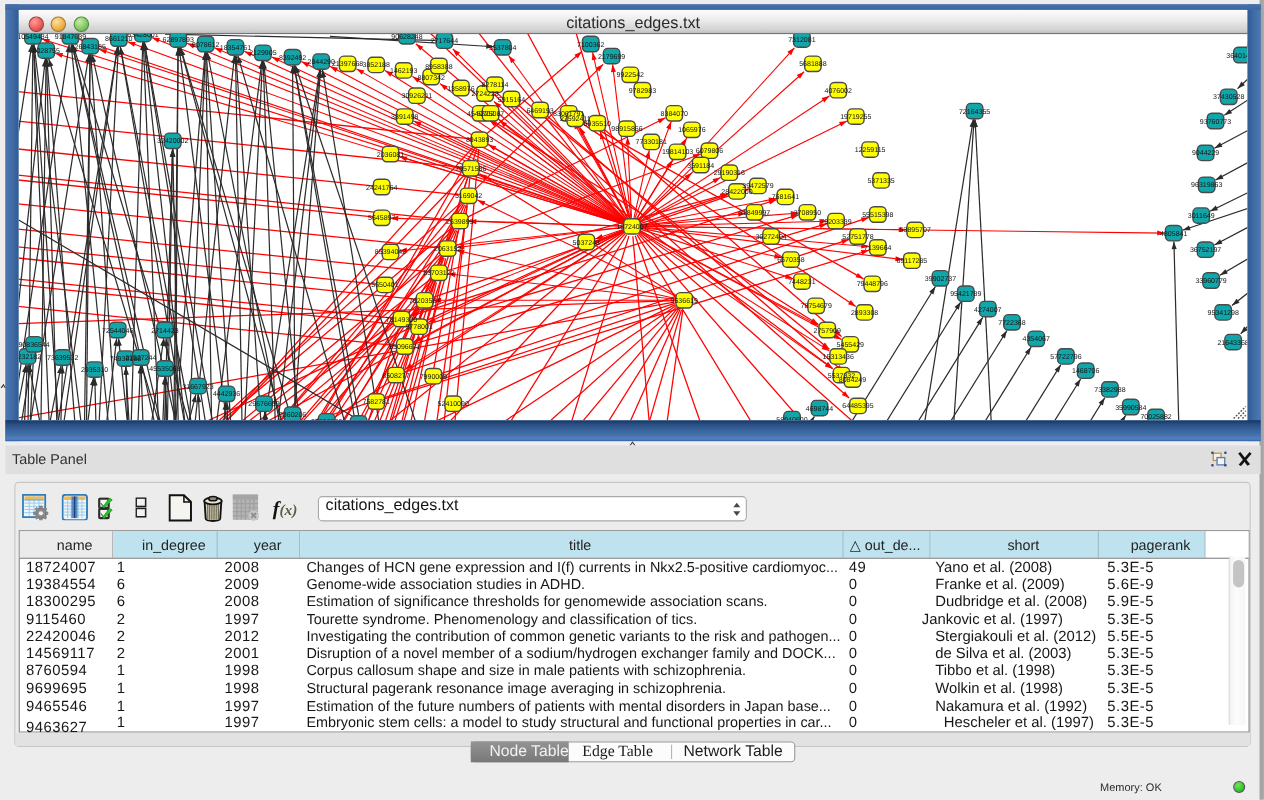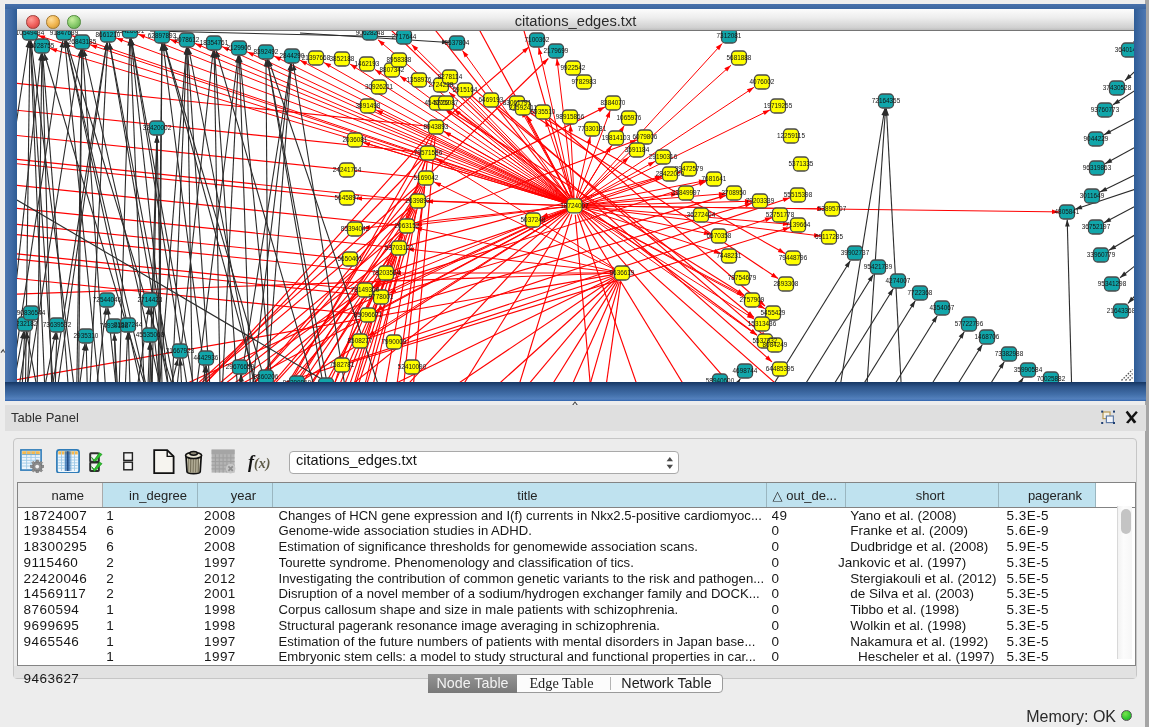--- a/index.html
+++ b/index.html
@@ -44,26 +44,26 @@
 .hblue{background:#bfe2ef;}
 .hgray{background:#ebebeb;border-right:1px solid #aaa;}
 #hline{left:18px;top:507px;width:1117px;height:1px;background:#838383;}
 .cell{font-size:13.5px;color:#171717;height:16px;line-height:16px;white-space:nowrap;overflow:hidden;}
 .num{letter-spacing:0.45px;}
 .ttl{font-size:13.1px;}
 
 #tabs{left:428px;top:674px;width:295px;height:19px;border:1px solid #9a9a9a;
  border-radius:4px;box-sizing:border-box;background:#fcfcfc;overflow:hidden;}
 .tab{top:674px;height:19px;line-height:19px;text-align:center;font-size:14.3px;color:#1c1c1c;}
-#tab1{left:428px;width:89px;background:linear-gradient(to bottom,#949494,#787878);color:#f2f2f2;}
+#tab1{left:428px;width:89px;background:linear-gradient(to bottom,#949494,#787878);color:#f2f2f2;text-align:right;}
 #tab2{left:515px;width:93px;font-family:Liberation Serif, serif;}
 #tab3{left:610px;width:113px;}
 #tabsep{left:610px;top:677px;width:1px;height:13px;background:#b4b4b4;}
-#mem{left:1000px;top:709px;width:116px;height:16px;line-height:16px;text-align:right;
- font-size:16px;color:#2a2a2a;}
+#mem{left:1000px;top:709px;width:116px;height:16px;line-height:16px;text-align:left;
+ font-size:10px;color:#2a2a2a;}
 #memdot{left:1121px;top:710px;width:11px;height:11px;border-radius:50%;
  background:radial-gradient(circle at 38% 32%,#7ae24f 0%,#2fc72f 60%,#25a825 100%);
  border:1px solid #555;box-sizing:border-box;}
 </style></head>
 <body>
 <div class="abs" id="rightedge"></div>
 <div class="abs" style="left:4px;top:4px;width:1px;height:397px;background:#f3f2ed"></div>
 <div class="abs" id="frame"></div>
 <div class="abs" id="fleft"></div>
 <div class="abs" id="fright"></div>
@@ -1034,21 +1034,21 @@
 <div class="abs cell num" style="left:771.6px;top:617.8px;width:75px">0</div>
 <div class="abs cell" style="left:850.2px;top:617.8px;width:150px">Wolkin et al. (1998)</div>
 <div class="abs cell num" style="left:1006.6px;top:617.8px;width:88px">5.3E-5</div>
 <div class="abs cell num" style="left:23.6px;top:633.5px;width:80px">9465546</div>
 <div class="abs cell num" style="left:106.2px;top:633.5px;width:92px">1</div>
 <div class="abs cell num" style="left:204.0px;top:633.5px;width:70px">1997</div>
 <div class="abs cell ttl" style="left:278.6px;top:633.5px;width:487px">Estimation of the future numbers of patients with mental disorders in Japan base...</div>
 <div class="abs cell num" style="left:771.6px;top:633.5px;width:75px">0</div>
 <div class="abs cell" style="left:850.2px;top:633.5px;width:150px">Nakamura et al. (1992)</div>
 <div class="abs cell num" style="left:1006.6px;top:633.5px;width:88px">5.3E-5</div>
-<div class="abs cell num" style="left:23.6px;top:671px;width:80px">9463627</div>
+<div class="abs cell num" style="left:23.6px;top:653px;width:80px">9463627</div>
 <div class="abs cell num" style="left:106.2px;top:649.2px;width:92px">1</div>
 <div class="abs cell num" style="left:204.0px;top:649.2px;width:70px">1997</div>
 <div class="abs cell ttl" style="left:278.6px;top:649.2px;width:487px">Embryonic stem cells: a model to study structural and functional properties in car...</div>
 <div class="abs cell num" style="left:771.6px;top:649.2px;width:75px">0</div>
 <div class="abs cell" style="left:858px;top:649.2px;width:150px">Hescheler et al. (1997)</div>
 <div class="abs cell num" style="left:1006.6px;top:649.2px;width:88px">5.3E-5</div>
 <div class="abs" id="tabs"></div>
 <div class="abs tab" id="tab1">Node Table</div>
 <div class="abs tab" id="tab2">Edge Table</div>
 <div class="abs tab" id="tab3">Network Table</div>

